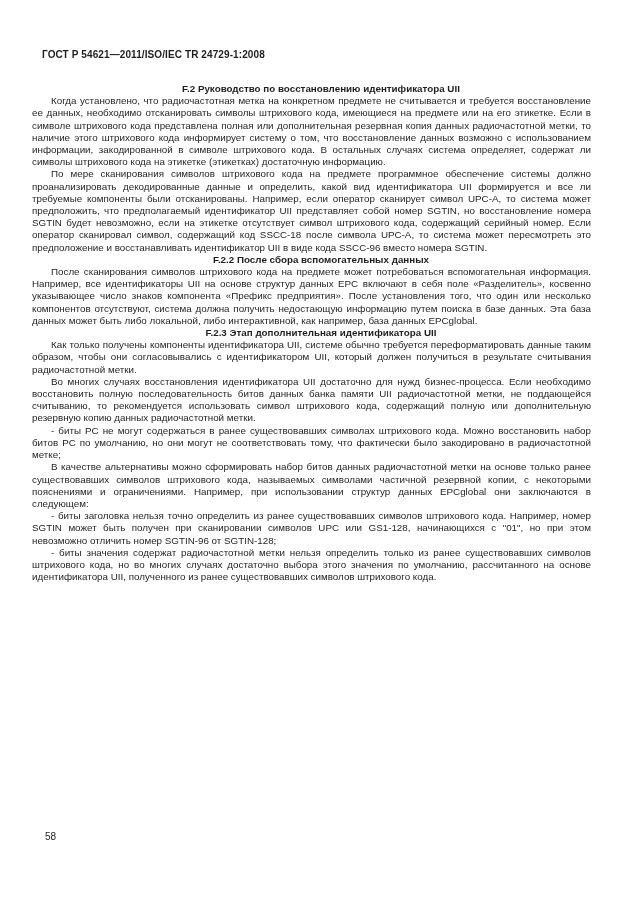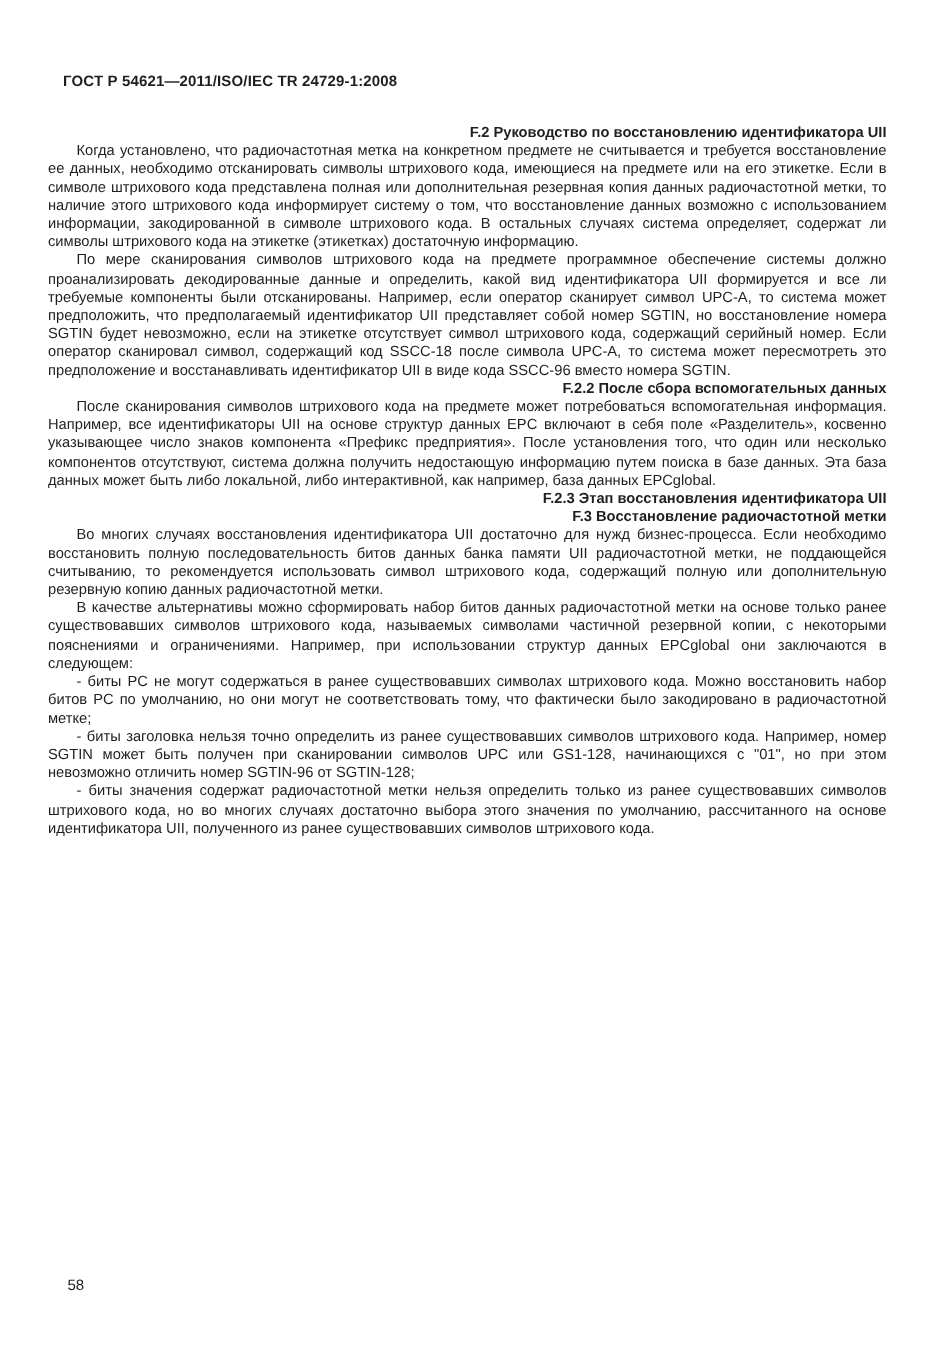--- a/index.html
+++ b/index.html
@@ -40,46 +40,46 @@
     line-height: 12.2px;
     text-align: justify;
     text-justify: inter-word;
   }
   .block {
     margin: 0;
     text-indent: 19px;
   }
   .head {
     font-weight: bold;
-    text-align: right;
+    text-align: center;
   }
   .page-number {
     position: absolute;
     left: 45px;
-    top: 852px;
+    top: 831px;
     font-size: 10px;
   }
 </style>
 </head>
 <body>
 
 <div class="page">
 
   <div class="running-header">ГОСТ Р 54621—2011/ISO/IEC TR 24729-1:2008</div>
 
   <div class="content">
     <div class="block head">F.2 Руководство по восстановлению идентификатора UII</div>
     <div class="block">Когда установлено, что радиочастотная метка на конкретном предмете не считывается и требуется восстановление ее данных, необходимо отсканировать символы штрихового кода, имеющиеся на предмете или на его этикетке. Если в символе штрихового кода представлена полная или дополнительная резервная копия данных радиочастотной метки, то наличие этого штрихового кода информирует систему о том, что восстановление данных возможно с использованием информации, закодированной в символе штрихового кода. В остальных случаях система определяет, содержат ли символы штрихового кода на этикетке (этикетках) достаточную информацию.</div>
     <div class="block">По мере сканирования символов штрихового кода на предмете программное обеспечение системы должно проанализировать декодированные данные и определить, какой вид идентификатора UII формируется и все ли требуемые компоненты были отсканированы. Например, если оператор сканирует символ UPC-A, то система может предположить, что предполагаемый идентификатор UII представляет собой номер SGTIN, но восстановление номера SGTIN будет невозможно, если на этикетке отсутствует символ штрихового кода, содержащий серийный номер. Если оператор сканировал символ, содержащий код SSCC-18 после символа UPC-A, то система может пересмотреть это предположение и восстанавливать идентификатор UII в виде кода SSCC-96 вместо номера SGTIN.</div>
     <div class="block head">F.2.2 После сбора вспомогательных данных</div>
     <div class="block">После сканирования символов штрихового кода на предмете может потребоваться вспомогательная информация. Например, все идентификаторы UII на основе структур данных EPC включают в себя поле «Разделитель», косвенно указывающее число знаков компонента «Префикс предприятия». После установления того, что один или несколько компонентов отсутствуют, система должна получить недостающую информацию путем поиска в базе данных. Эта база данных может быть либо локальной, либо интерактивной, как например, база данных EPCglobal.</div>
-    <div class="block head">F.2.3 Этап восстановления идентификатора UII</div>
-    <div class="block head">F.3 Восстановление радиочастотной метки</div>
+    <div class="block head">F.2.3 Этап дополнительная идентификатора UII</div>
+    <div class="block">Как только получены компоненты идентификатора UII, системе обычно требуется переформатировать данные таким образом, чтобы они согласовывались с идентификатором UII, который должен получиться в результате считывания радиочастотной метки.</div>
     <div class="block">Во многих случаях восстановления идентификатора UII достаточно для нужд бизнес-процесса. Если необходимо восстановить полную последовательность битов данных банка памяти UII радиочастотной метки, не поддающейся считыванию, то рекомендуется использовать символ штрихового кода, содержащий полную или дополнительную резервную копию данных радиочастотной метки.</div>
+    <div class="block">- биты PC не могут содержаться в ранее существовавших символах штрихового кода. Можно восстановить набор битов PC по умолчанию, но они могут не соответствовать тому, что фактически было закодировано в радиочастотной метке;</div>
     <div class="block">В качестве альтернативы можно сформировать набор битов данных радиочастотной метки на основе только ранее существовавших символов штрихового кода, называемых символами частичной резервной копии, с некоторыми пояснениями и ограничениями. Например, при использовании структур данных EPCglobal они заключаются в следующем:</div>
-    <div class="block">- биты PC не могут содержаться в ранее существовавших символах штрихового кода. Можно восстановить набор битов PC по умолчанию, но они могут не соответствовать тому, что фактически было закодировано в радиочастотной метке;</div>
     <div class="block">- биты заголовка нельзя точно определить из ранее существовавших символов штрихового кода. Например, номер SGTIN может быть получен при сканировании символов UPC или GS1-128, начинающихся с "01", но при этом невозможно отличить номер SGTIN-96 от SGTIN-128;</div>
     <div class="block">- биты значения содержат радиочастотной метки нельзя определить только из ранее существовавших символов штрихового кода, но во многих случаях достаточно выбора этого значения по умолчанию, рассчитанного на основе идентификатора UII, полученного из ранее существовавших символов штрихового кода.</div>
   </div>
 
   <div class="page-number">58</div>
 
 </div>
 
 </body></html>

